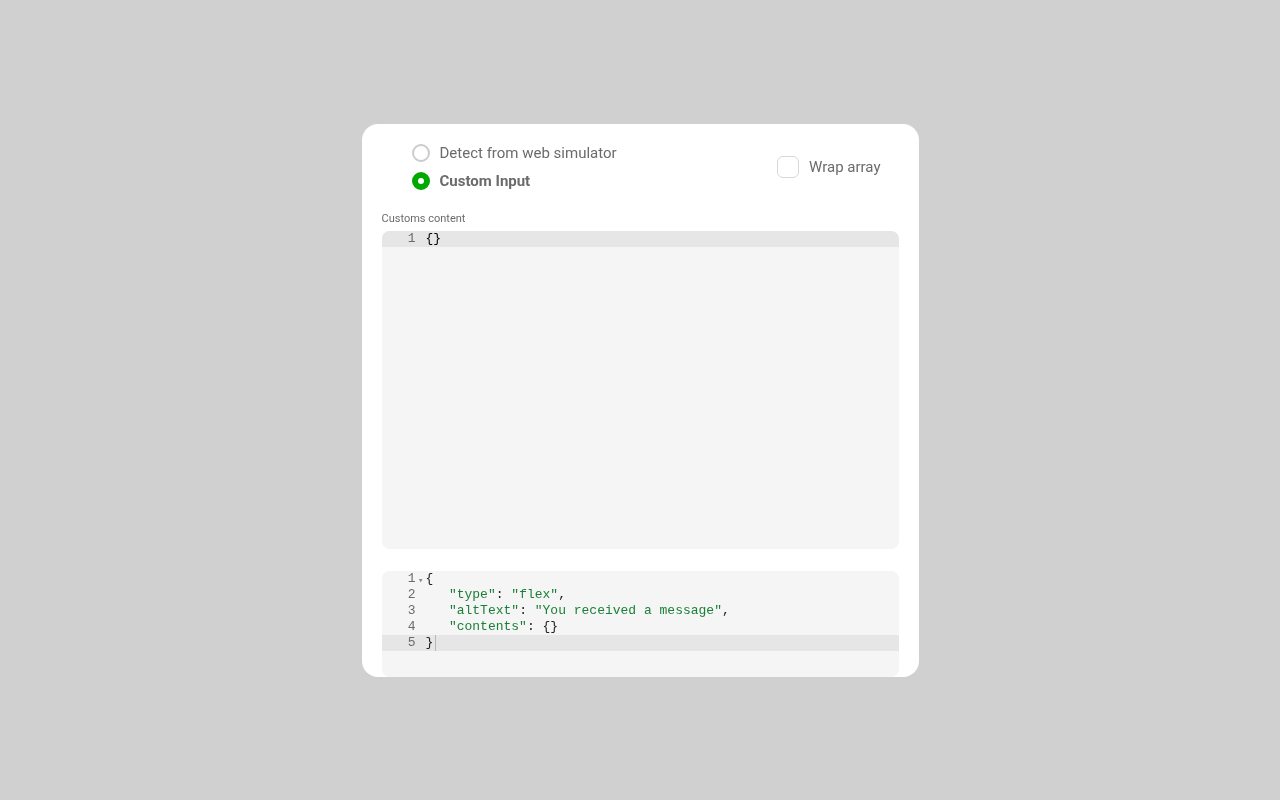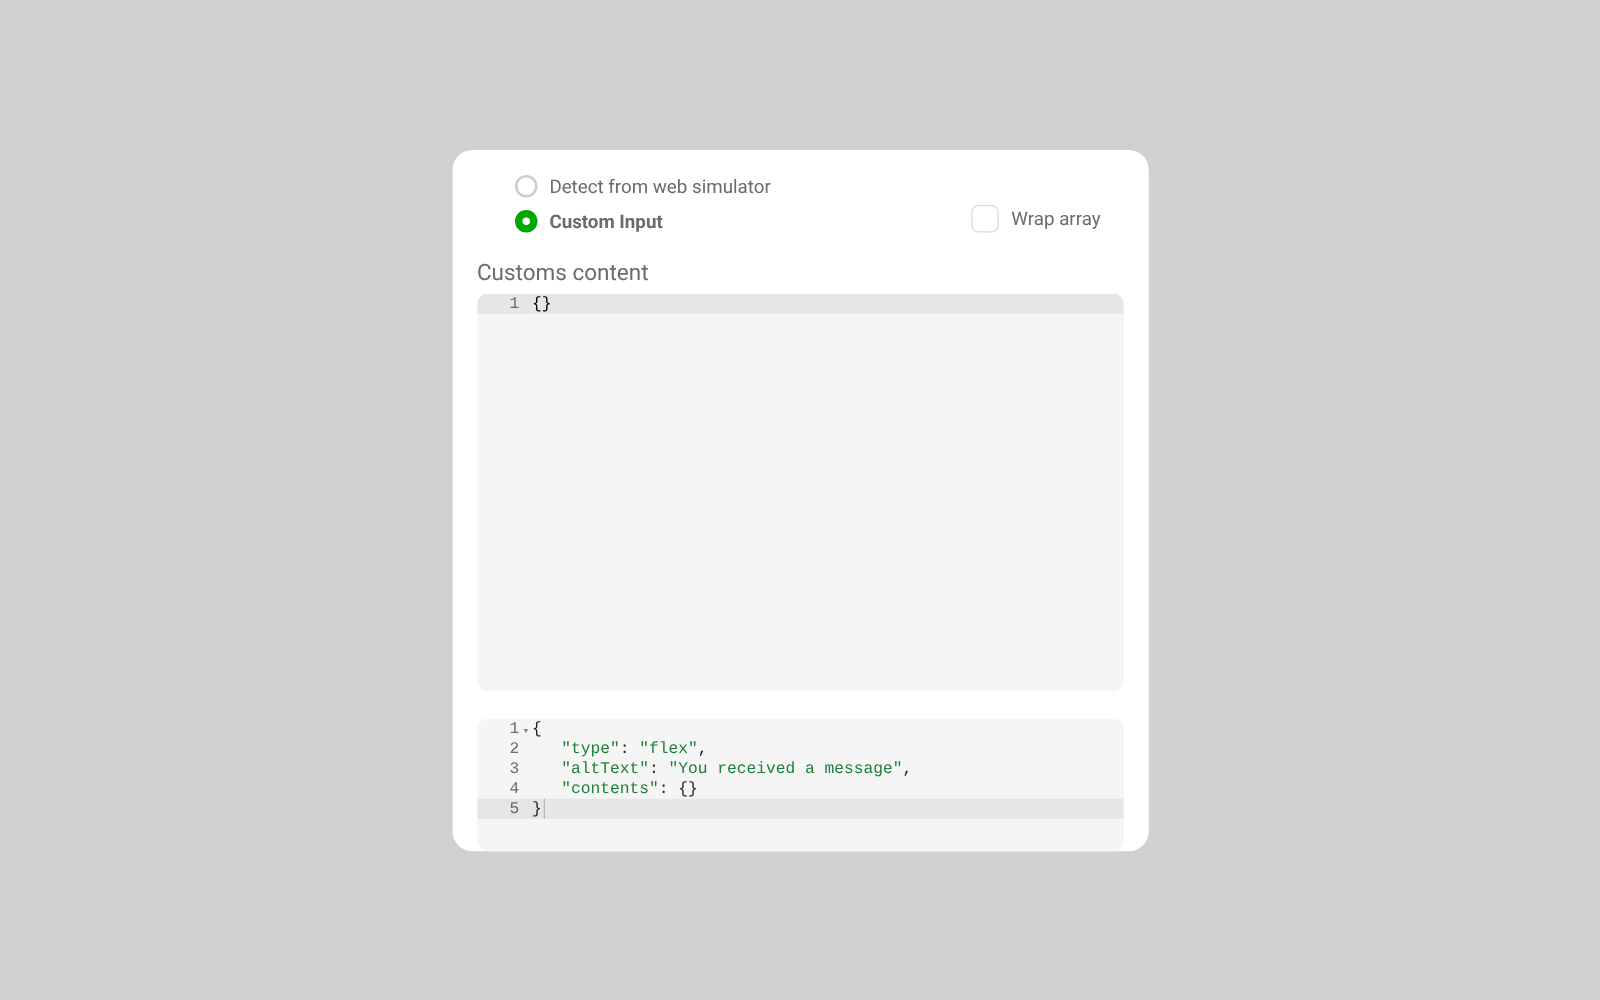--- a/index.html
+++ b/index.html
@@ -56,38 +56,38 @@
       border-radius: 50%;
     }
     .radio-label {
       color: #6b6b6b;
       font-size: 15px;
     }
     .checkbox-option {
       display: flex;
       align-items: center;
       gap: 10px;
-      margin-top: 24px;
+      margin-top: 12px;
       margin-right: 8px;
     }
     .checkbox {
       width: 22px;
       height: 22px;
       border: 1px solid #d8d8d8;
       border-radius: 6px;
       background: #fff;
       flex-shrink: 0;
     }
     .checkbox-label {
       color: #6b6b6b;
       font-size: 15px;
     }
     .section-label {
       color: #6b6b6b;
-      font-size: 18px;
+      font-size: 11px;
       margin-bottom: 6px;
       margin-left: -10px;
     }
     .editor {
       background: #f5f5f5;
       border-radius: 8px;
       margin-left: -10px;
       margin-right: -10px;
       overflow: hidden;
       font-family: Menlo, Consolas, "Courier New", monospace;

